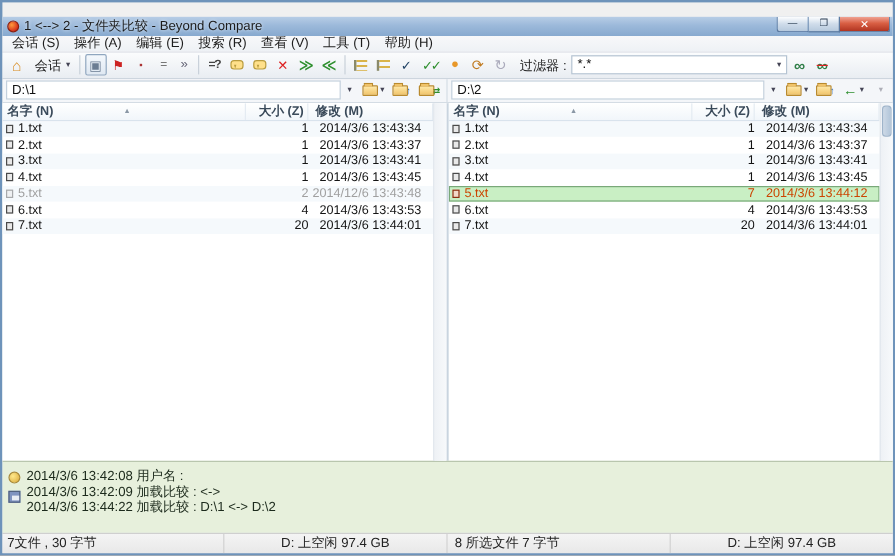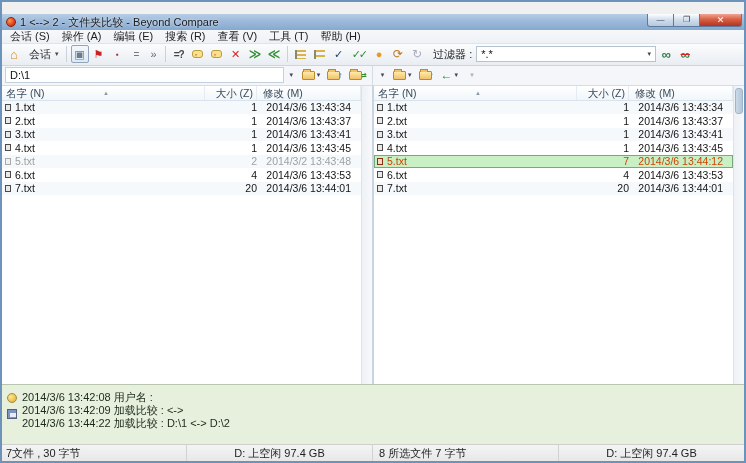--- a/index.html
+++ b/index.html
@@ -79,21 +79,21 @@
   
   .panes{ height:305px; display:flex; background:#fff; }
   .pane{ width:370px; display:flex; }
   .pane-divider{ width:2px; background:#c9d4df; }
   .pane-content{ flex:1; display:flex; flex-direction:column; background:#fff; overflow:hidden;}
   .scrolltrack{ width:11px; background:linear-gradient(90deg,#eef1f5,#f7f9fb); border-left:1px solid #dde3ea; position:relative;}
   .scrollthumb{ position:absolute; top:2px; left:1px; right:1px; height:26px; border-radius:3px;
     background:linear-gradient(90deg,#cdd9e6,#b3c6da); border:1px solid #9fb4ca;}
   .grid-header{ height:15px; display:flex; background:linear-gradient(180deg,#ffffff,#f1f6fa);
     border-bottom:1px solid #d9e3ed; position:relative; }
-  .hcell{ font-size:10.5px; color:#3a4a5a; line-height:14px; border-right:1px solid #e4ebf2; }
+  .hcell{ font-size:10.5px; color:#3a4a5a; line-height:14px; border-right:1px solid #e4ebf2;font-weight:bold; }
   .hcell.name{ flex:1; padding-left:4px; position:relative;}
   .hcell.size{ width:52px; text-align:right; padding-right:3px;}
   .hcell.mod{ width:104px; padding-left:6px;}
   .sort-ic{ position:absolute; left:50%; top:0px; font-size:6px; color:#8a97a5; }
   .rows{ flex:1; overflow:hidden; }
   .row{ display:flex; height:13.5px; align-items:center; font-size:10.5px; color:#141414; }
   .row.alt{ background:#f5f9fc; }
   .cell{ white-space:nowrap; overflow:hidden; }
   .cell.name{ flex:1; padding-left:3px; display:flex; align-items:center; gap:4px;}
   .cell.size{ width:52px; text-align:right; }
@@ -240,20 +240,21 @@
       <div class="tb-btn">
           <span class="folder-ic"></span>
           <span class="mini up">↑</span>
         </div>
       <div class="tb-btn">
           <span class="folder-ic"></span>
           <span class="mini">⇄</span>
         </div>
     </div>
     <div class="pathbar">
+      <div class="path-field">D:\2</div>
       <div class="path-caret">▾</div>
       <div class="tb-btn">
           <span class="folder-ic"></span>
           <span class="caret">▾</span>
         </div>
       <div class="tb-btn">
           <span class="folder-ic"></span>
           <span class="mini up">↑</span>
         </div>
       <div class="tb-btn">
@@ -309,21 +310,21 @@
               </span>
       <span class="cell size">1</span>
       <span class="cell mod">2014/3/6 13:43:45</span>
     </div>
             <div class="row older alt">
       <span class="cell name">
                 <i class="file-icon"></i>
                 <span class="fname">5.txt</span>
               </span>
       <span class="cell size">2</span>
-      <span class="cell mod">2014/3/2 13:43:48</span>
+      <span class="cell mod">2014/12/6 13:43:48</span>
     </div>
             <div class="row same">
       <span class="cell name">
                 <i class="file-icon"></i>
                 <span class="fname">6.txt</span>
               </span>
       <span class="cell size">4</span>
       <span class="cell mod">2014/3/6 13:43:53</span>
     </div>
             <div class="row same alt">

